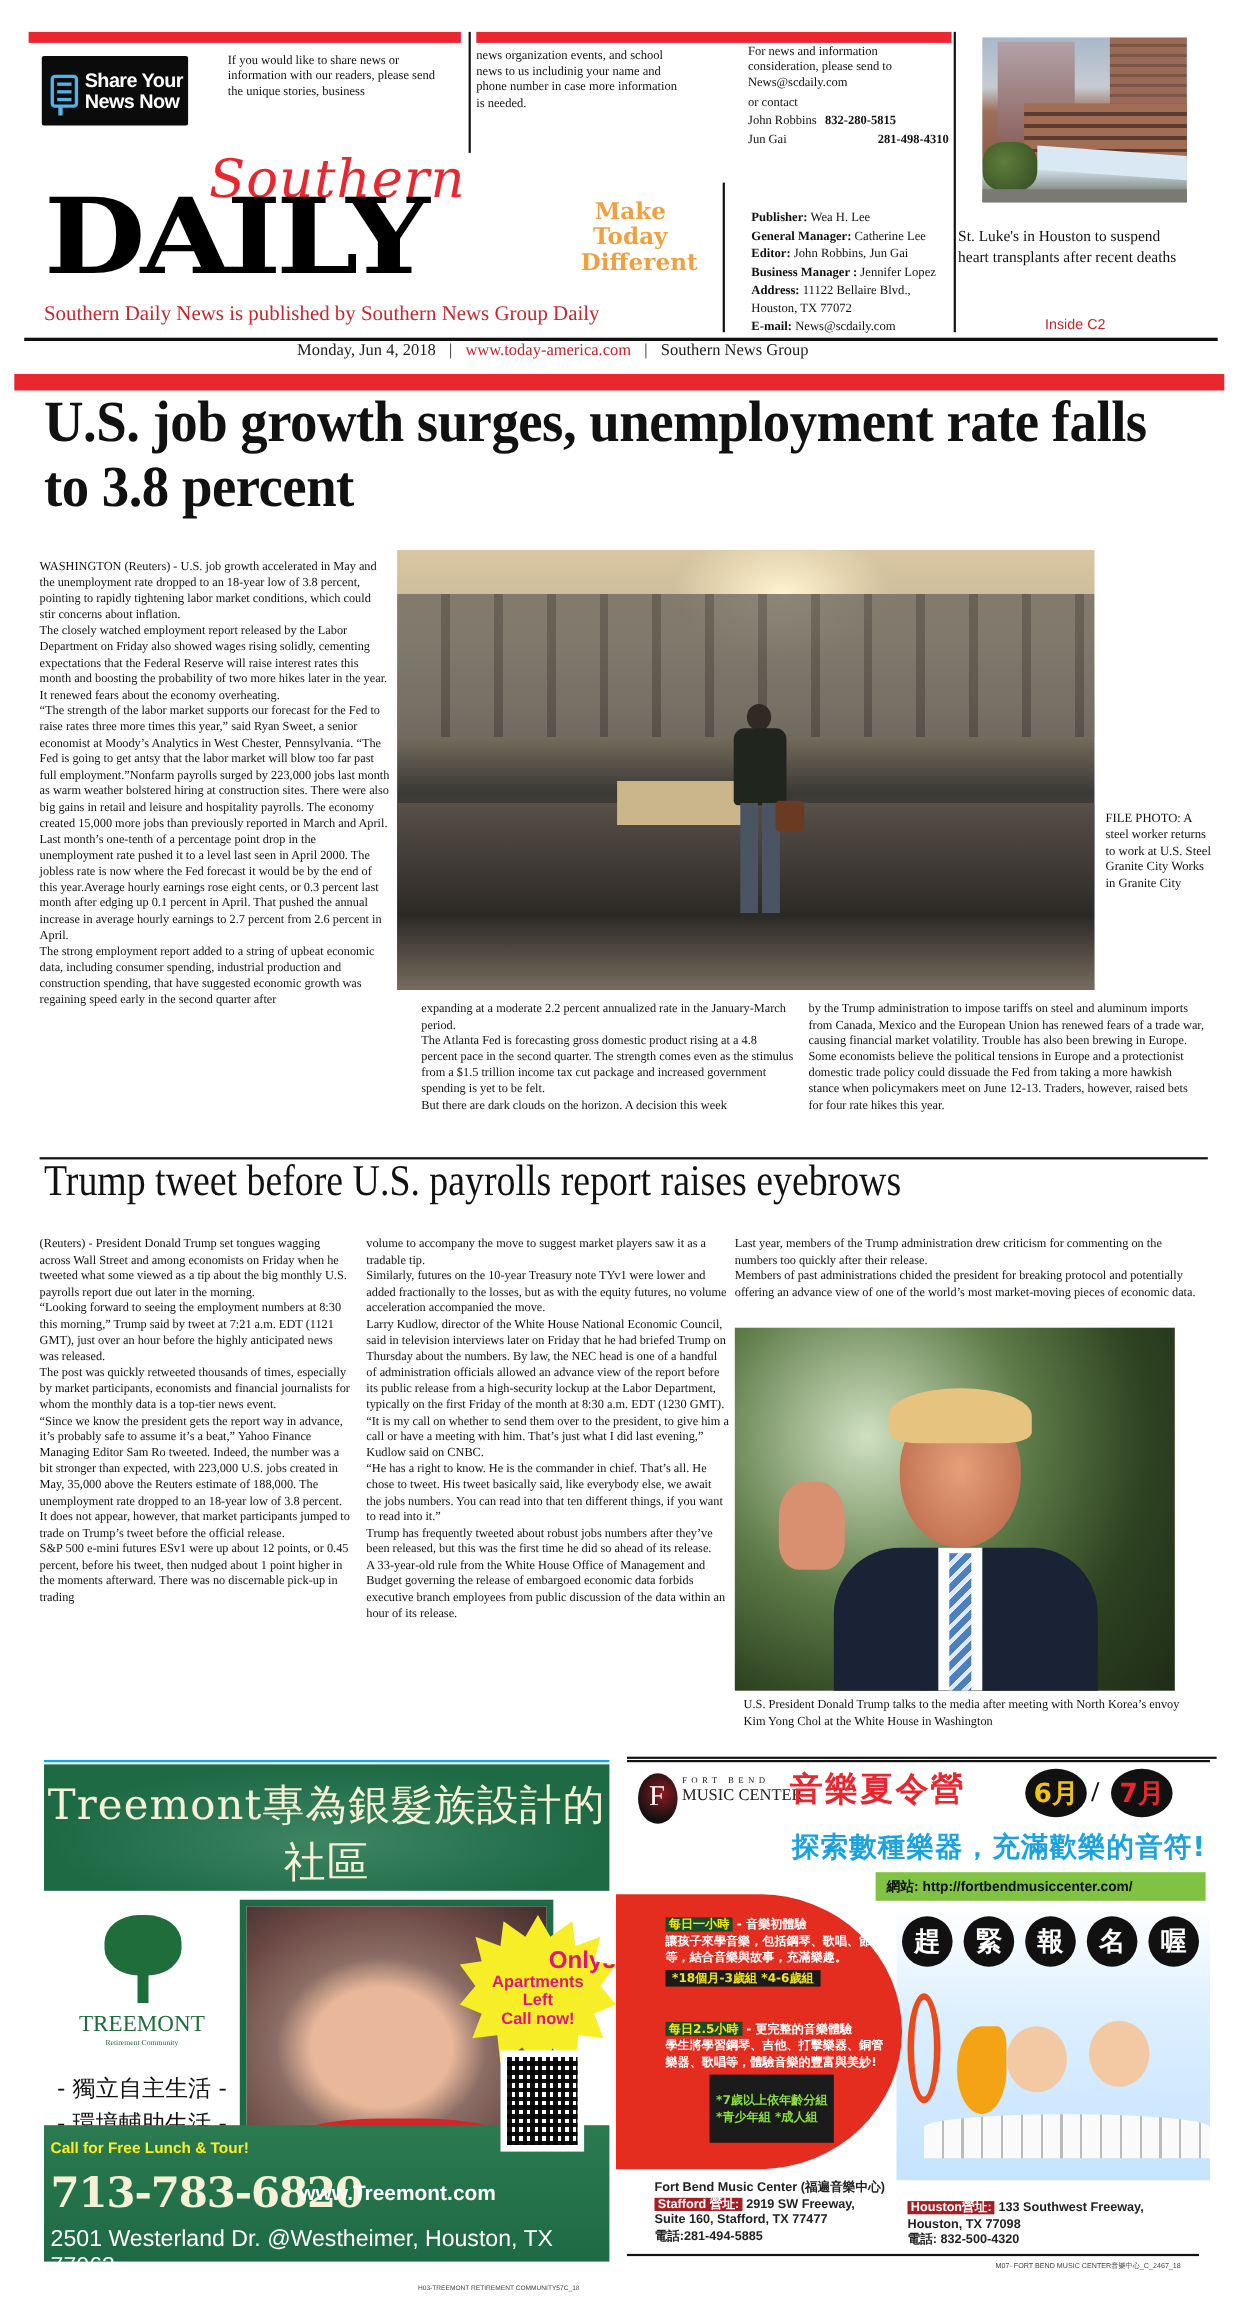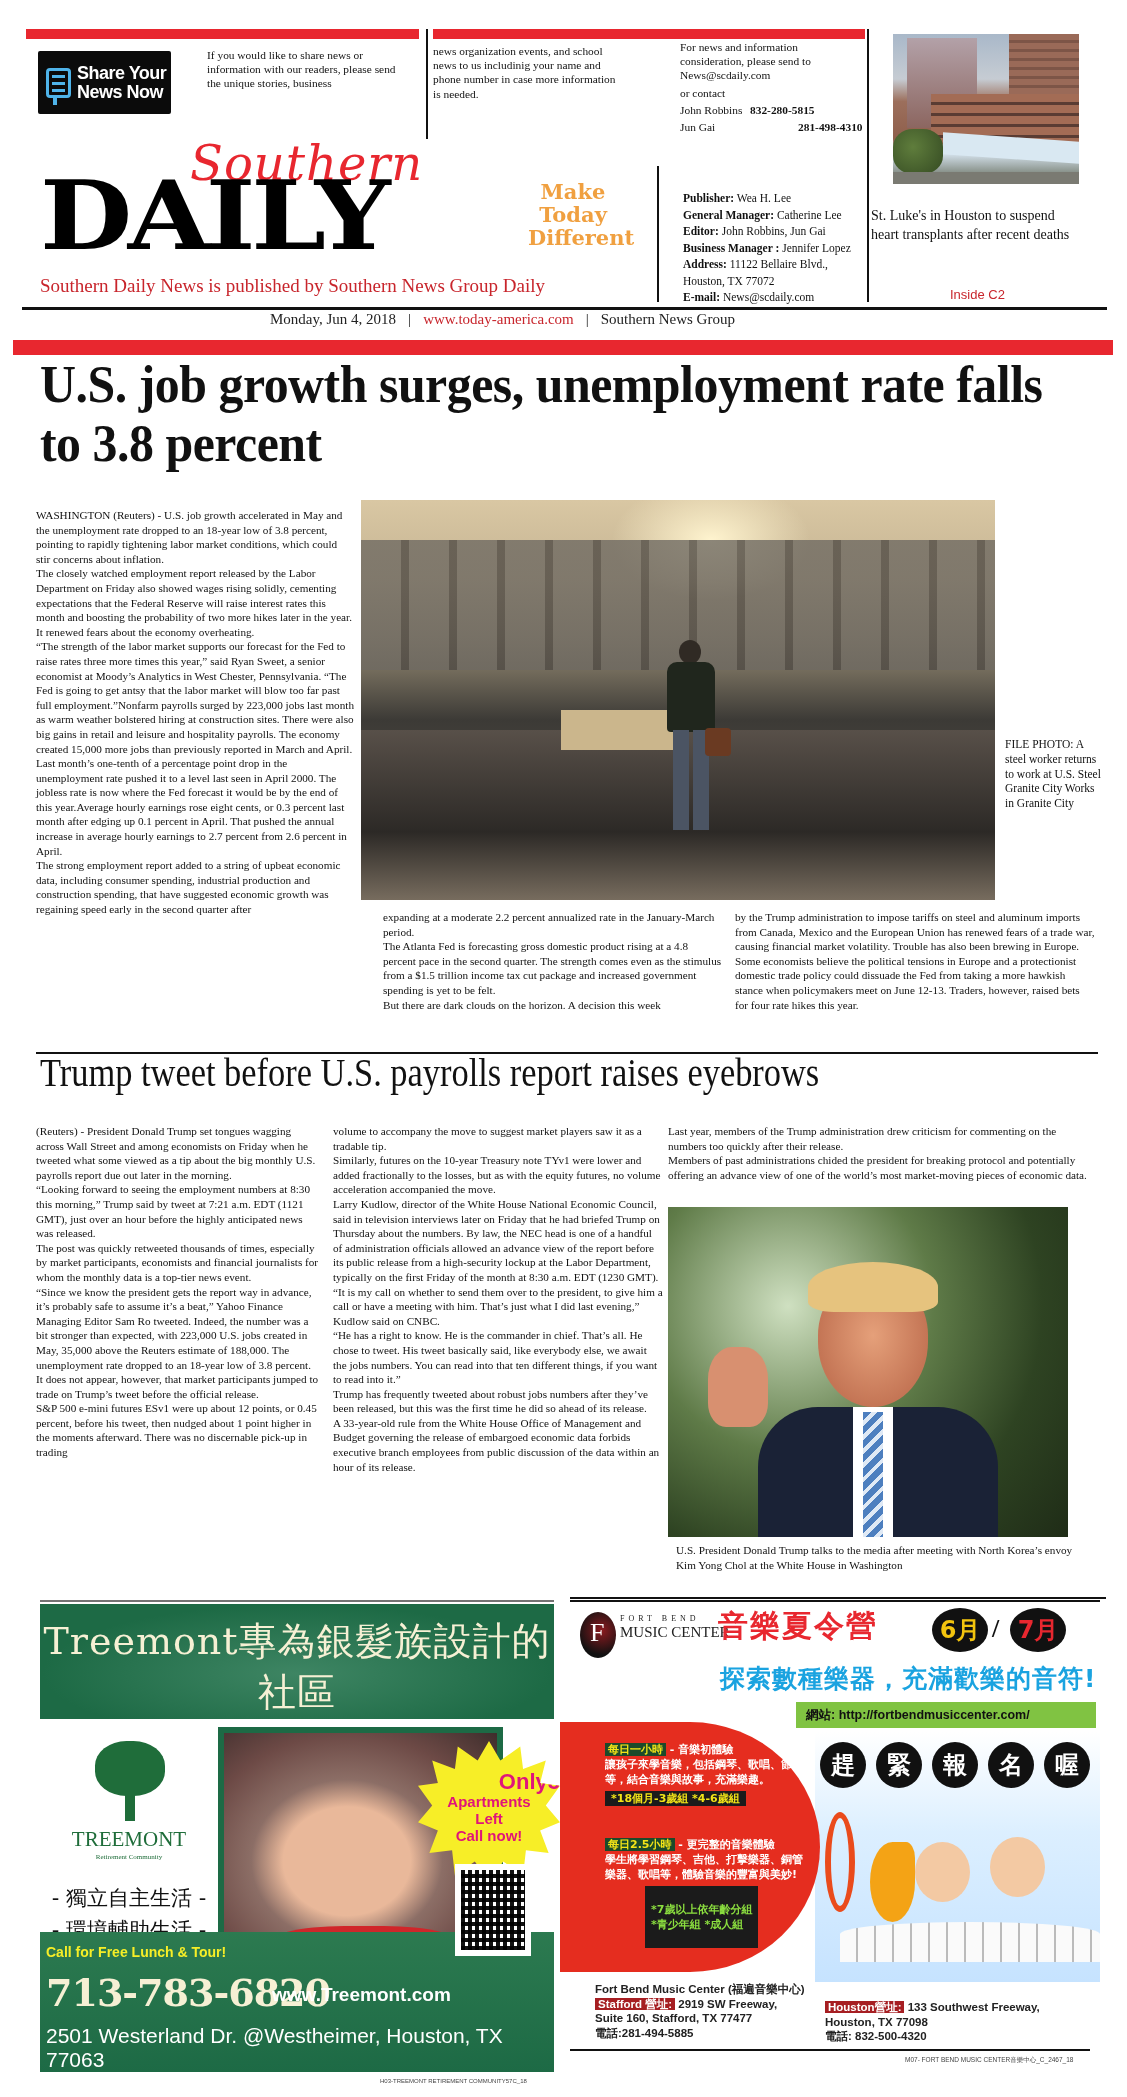--- a/index.html
+++ b/index.html
@@ -70,38 +70,38 @@
   .photo2 .face { position: absolute; left: 150px; top: 70px; width: 110px; height: 130px; background: radial-gradient(ellipse at 50% 45%, #e5a07a, #c47555 70%); border-radius: 45% 45% 50% 50%; }
   .photo2 .hair { position: absolute; left: 140px; top: 55px; width: 130px; height: 50px; background: #e6c37e; border-radius: 50% 50% 20% 20%; }
   .photo2 .suit { position: absolute; left: 90px; top: 200px; width: 240px; height: 140px; background: #1a2236; border-radius: 60px 60px 0 0; }
   .photo2 .shirt { position: absolute; left: 185px; top: 200px; width: 40px; height: 130px; background: #fff; }
   .photo2 .tie { position: absolute; left: 195px; top: 205px; width: 20px; height: 125px; background: repeating-linear-gradient(135deg,#4d7fbf 0 6px,#dfe9f5 6px 10px); }
   .photo2 .hand { position: absolute; left: 40px; top: 140px; width: 60px; height: 80px; background: #d89070; border-radius: 40% 40% 30% 30%; }
 
   .caption2 { left: 676px; top: 1543px; width: 400px; font-size: 11.2px; line-height: 14.5px; }
 
   
-  .ad1 { left: 40px; top: 1600px; width: 514px; height: 470px; border-top: 2px solid #737373; }
+  .ad1 { left: 40px; top: 1600px; width: 514px; height: 470px; border-top: 2px solid #0ea5e9; }
   .ad1 .top { position: absolute; left: 0; top: 2px; width: 514px; height: 115px; background: radial-gradient(ellipse at 50% 60%, #3e8563, #1d6a45 70%); color: #f6f0d4; text-align: center; }
   .ad1 .top .brand { font-family: "DejaVu Serif", serif; font-size: 38px; padding-top: 12px; letter-spacing: 1px; }
   .ad1 .top .dots { width: 420px; margin: 4px auto 3px; border-top: 2px dashed #e9e2c4; }
   .ad1 .top .sub { font-size: 19px; letter-spacing: 1px; }
   .ad1 .mid { position: absolute; left: 0; top: 117px; width: 514px; height: 213px; background: #fff; }
   .ad1 .tree { position: absolute; left: 50px; top: 22px; width: 80px; height: 80px; }
   .ad1 .tree .crown { position: absolute; left: 5px; top: 0; width: 70px; height: 55px; background: #1f6d3a; border-radius: 45%; }
   .ad1 .tree .trunk { position: absolute; left: 35px; top: 45px; width: 10px; height: 35px; background: #1f6d3a; }
   .ad1 .tmname { position: absolute; left: 0; top: 108px; width: 178px; text-align: center; color: #1f6d3a; font-family: "Liberation Serif", serif; font-size: 21px; }
   .ad1 .tmsub { position: absolute; left: 0; top: 134px; width: 178px; text-align: center; color: #1f6d3a; font-size: 7px; }
   .ad1 .feat { position: absolute; left: 0; top: 163px; width: 178px; text-align: center; font-size: 21px; line-height: 32px; color: #111; font-family: "DejaVu Sans", sans-serif; }
   .ad1 .photo { position: absolute; left: 178px; top: 8px; width: 285px; height: 245px; border: 6px solid #1d6a45; background: radial-gradient(ellipse at 45% 55%, #e9b89a 0 30%, #8c6e66 45%, #6d4a46 70%, #3e2d2c); overflow: hidden; }
   .ad1 .photo .red { position: absolute; left: 40px; bottom: -10px; width: 200px; height: 50px; background: #d0262a; border-radius: 40% 40% 0 0; }
   .ad1 .star { position: absolute; left: 378px; top: 22px; width: 142px; height: 140px; background: #f7ee27; clip-path: polygon(50% 0%,58% 14%,72% 4%,74% 20%,90% 14%,86% 30%,100% 32%,90% 46%,100% 58%,86% 64%,92% 80%,76% 78%,74% 96%,60% 86%,50% 100%,40% 86%,26% 96%,24% 78%,8% 80%,14% 64%,0% 58%,10% 46%,0% 32%,14% 30%,10% 14%,26% 20%,28% 4%,42% 14%); text-align: center; color: #e0157a; font-family: "Liberation Sans", sans-serif; font-weight: bold; padding-top: 30px; }
   .ad1 .star .l1 { font-size: 22px; line-height: 22px; text-align: right; }
   .ad1 .star .l2 { font-size: 15px; line-height: 17px; }
-  .ad1 .bottom { position: absolute; left: 0; top: 330px; width: 514px; height: 140px; background: linear-gradient(180deg,#2c7a50,#1d6a45); }
+  .ad1 .bottom { position: absolute; left: 0; top: 330px; width: 514px; height: 124px; background: linear-gradient(180deg,#2c7a50,#1d6a45); }
   .ad1 .lunch { position: absolute; left: 6px; top: 12px; color: #f7ee27; font-family: "Liberation Sans", sans-serif; font-weight: bold; font-size: 14px; }
   .ad1 .phone { position: absolute; left: 6px; top: 38px; color: #f6f0d4; font-family: "DejaVu Serif", serif; font-weight: bold; font-size: 38px; letter-spacing: -1px; }
   .ad1 .web { position: absolute; left: 232px; top: 52px; color: #fff; font-family: "Liberation Sans", sans-serif; font-weight: bold; font-size: 19px; }
   .ad1 .addr { position: absolute; left: 6px; top: 92px; color: #fff; font-family: "Liberation Sans", sans-serif; font-size: 21px; }
   .ad1 .qr { position: absolute; left: 415px; top: 262px; width: 76px; height: 92px; background: #fff; padding: 6px; }
   .ad1 .qr div { width: 100%; height: 100%; background: repeating-linear-gradient(90deg,#111 0 4px,#fff 4px 7px), repeating-linear-gradient(0deg,#111 0 4px,#fff 4px 8px); background-blend-mode: multiply; }
   .ad1 .code { position: absolute; left: 340px; top: 476px; font-family: "Liberation Sans", sans-serif; font-size: 6px; color: #444; }
 
   
   .ad2 { left: 570px; top: 1600px; width: 530px; height: 470px; border-top: 2px solid #111; }

